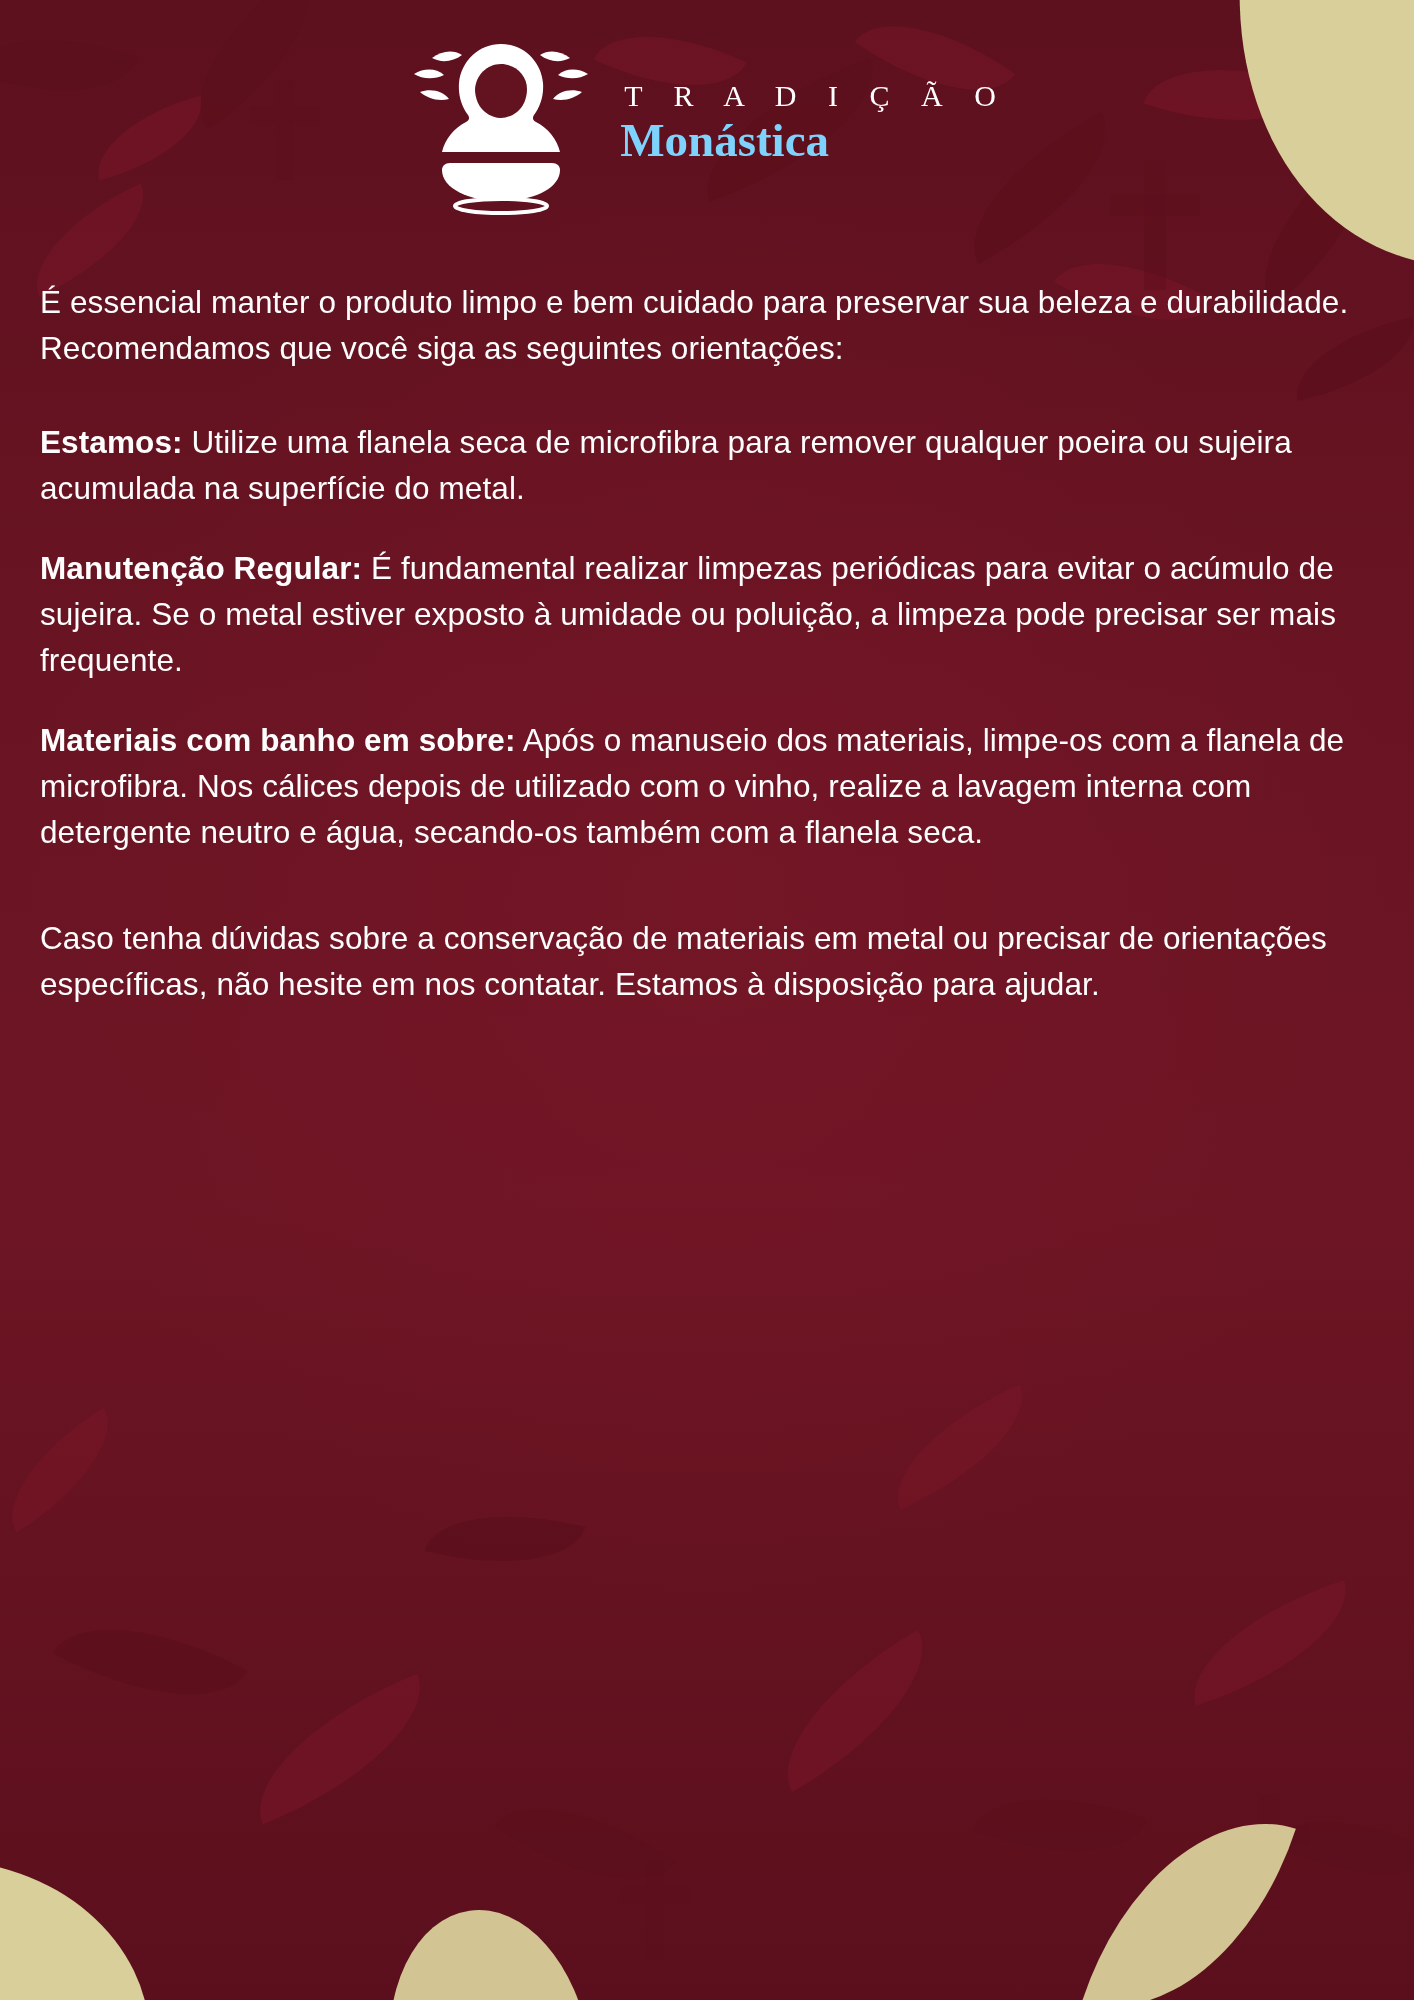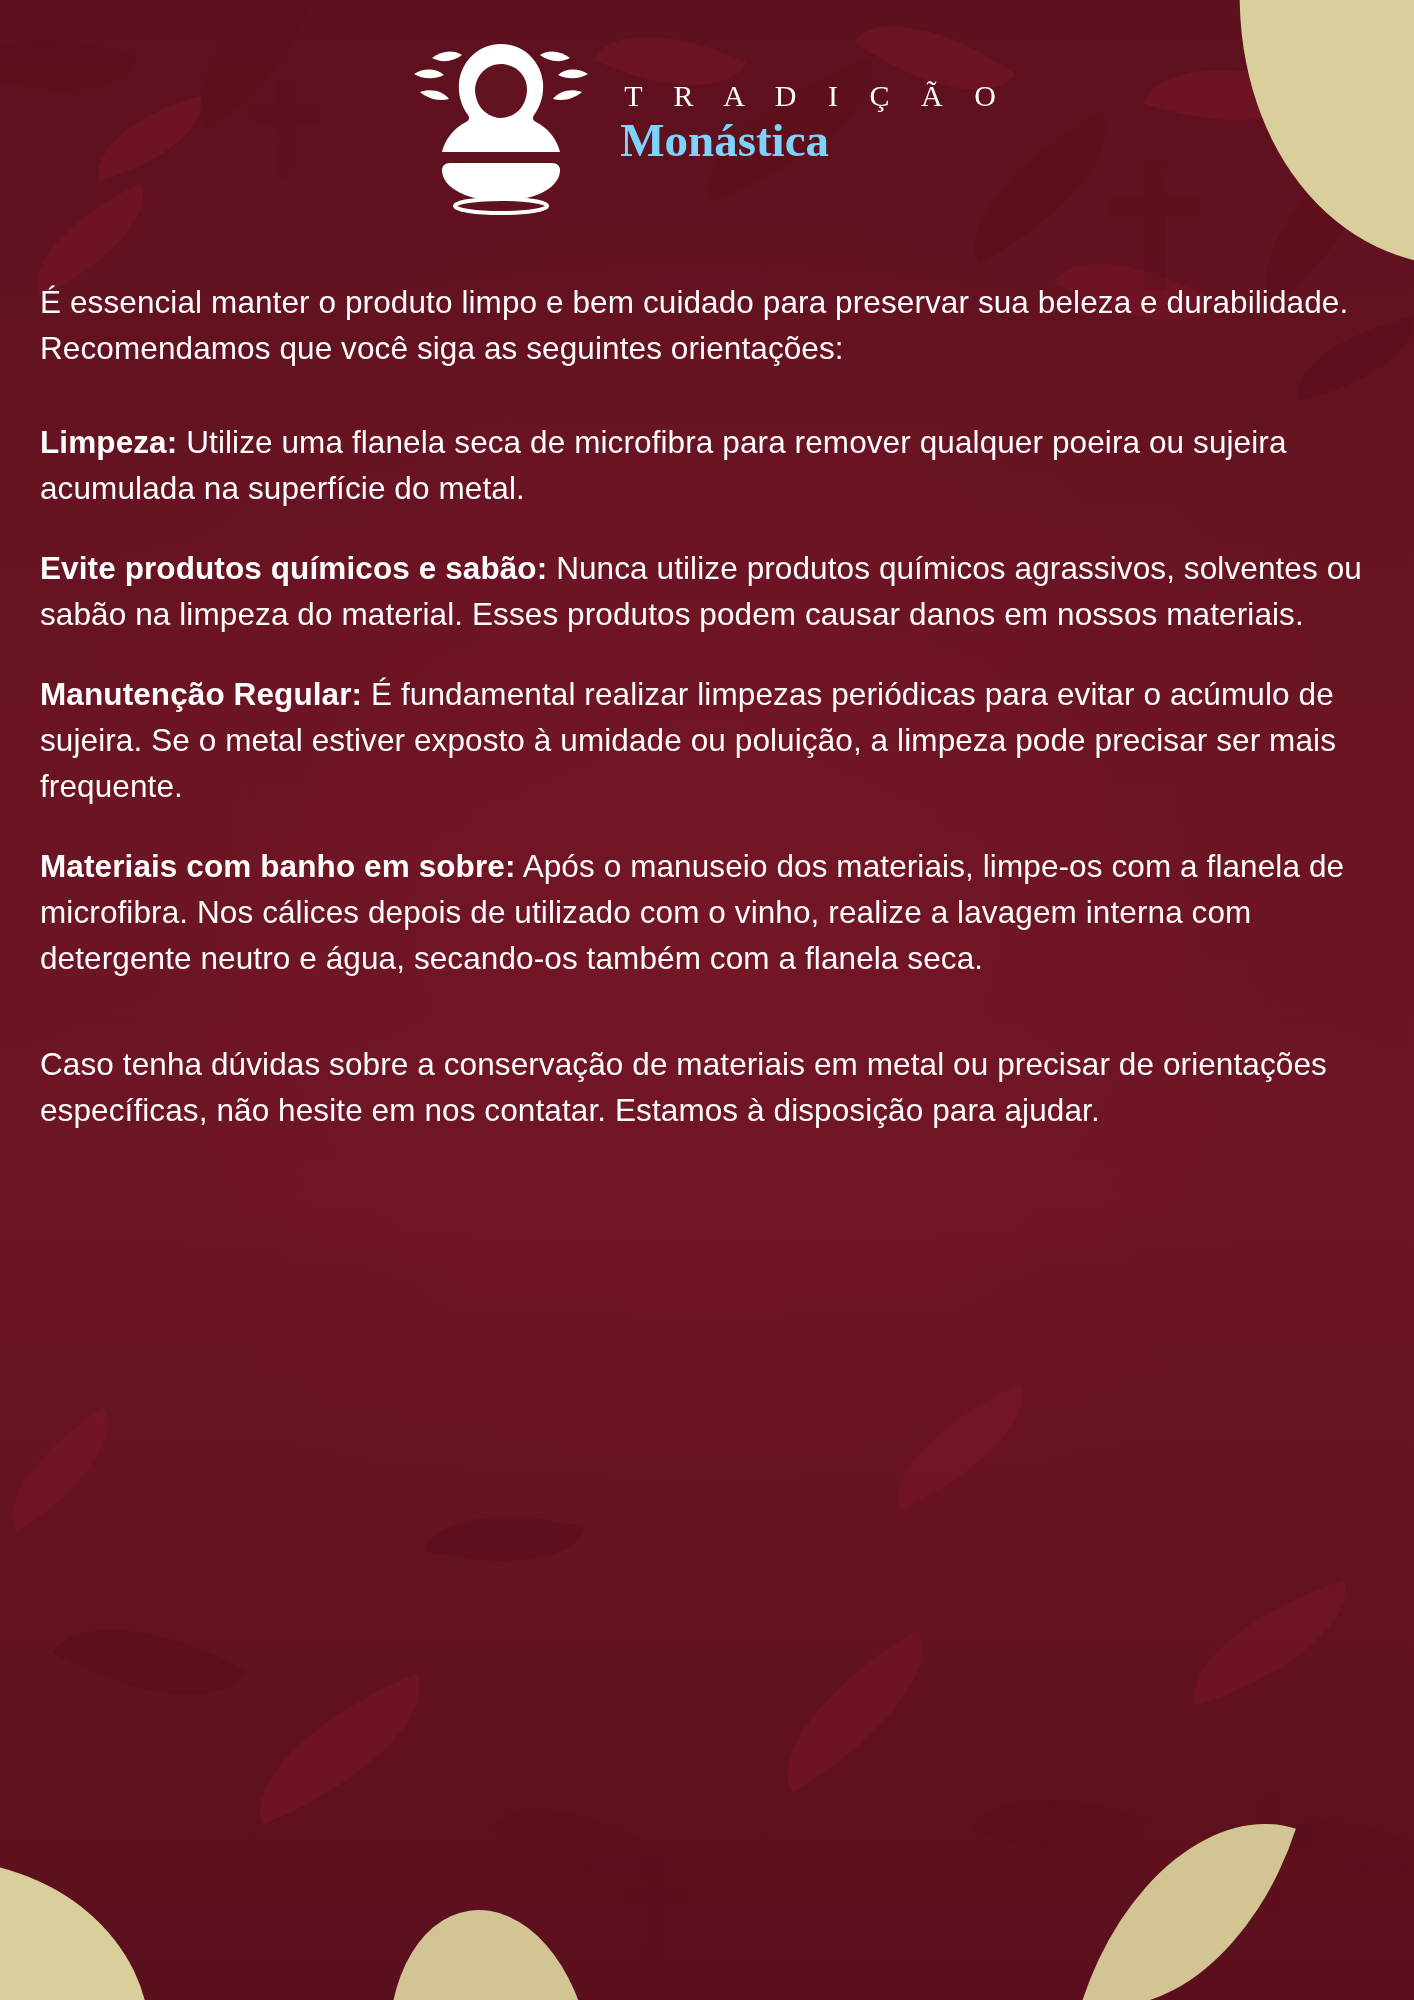--- a/index.html
+++ b/index.html
@@ -207,26 +207,23 @@
     <div class="brand-top">T R A D I Ç Ã O</div>
     <div class="brand-bottom">Monástica</div>
   </div>
 </div>
 
 <div class="content">
 
   <p class="intro">É essencial manter o produto limpo e bem cuidado para preservar sua beleza e durabilidade. Recomendamos que você siga as seguintes orientações:</p>
 
   <p>
-    <span class="lbl">Limpeza:</span><span> Utilize uma flanela seca de microfibra para remover qualquer poeira ou sujeira acumulada na superfície do metal.</span>
-  </p>
-
-  <p>
-    <span class="lbl">Evite produtos químicos e sabão:</span><span> Nunca utilize produtos químicos agrassivos, solventes ou sabão na limpeza do material. Esses produtos podem causar danos em nossos materiais.</span>
-  </p>
+    <span class="lbl">Estamos:</span><span> Utilize uma flanela seca de microfibra para remover qualquer poeira ou sujeira acumulada na superfície do metal.</span>
+  </p>
+
 
   <p>
     <span class="lbl">Manutenção  Regular:</span><span> É fundamental realizar limpezas periódicas para evitar o acúmulo de sujeira. Se o metal estiver exposto à umidade ou poluição, a limpeza pode precisar ser mais frequente.</span>
   </p>
 
   <p>
     <span class="lbl">Materiais com banho em sobre:</span><span> Após o manuseio dos materiais, limpe-os com a flanela de microfibra. Nos cálices depois de utilizado com o vinho, realize a lavagem interna com detergente neutro e água, secando-os também com a flanela seca.</span>
   </p>
 
   <p class="closing">

